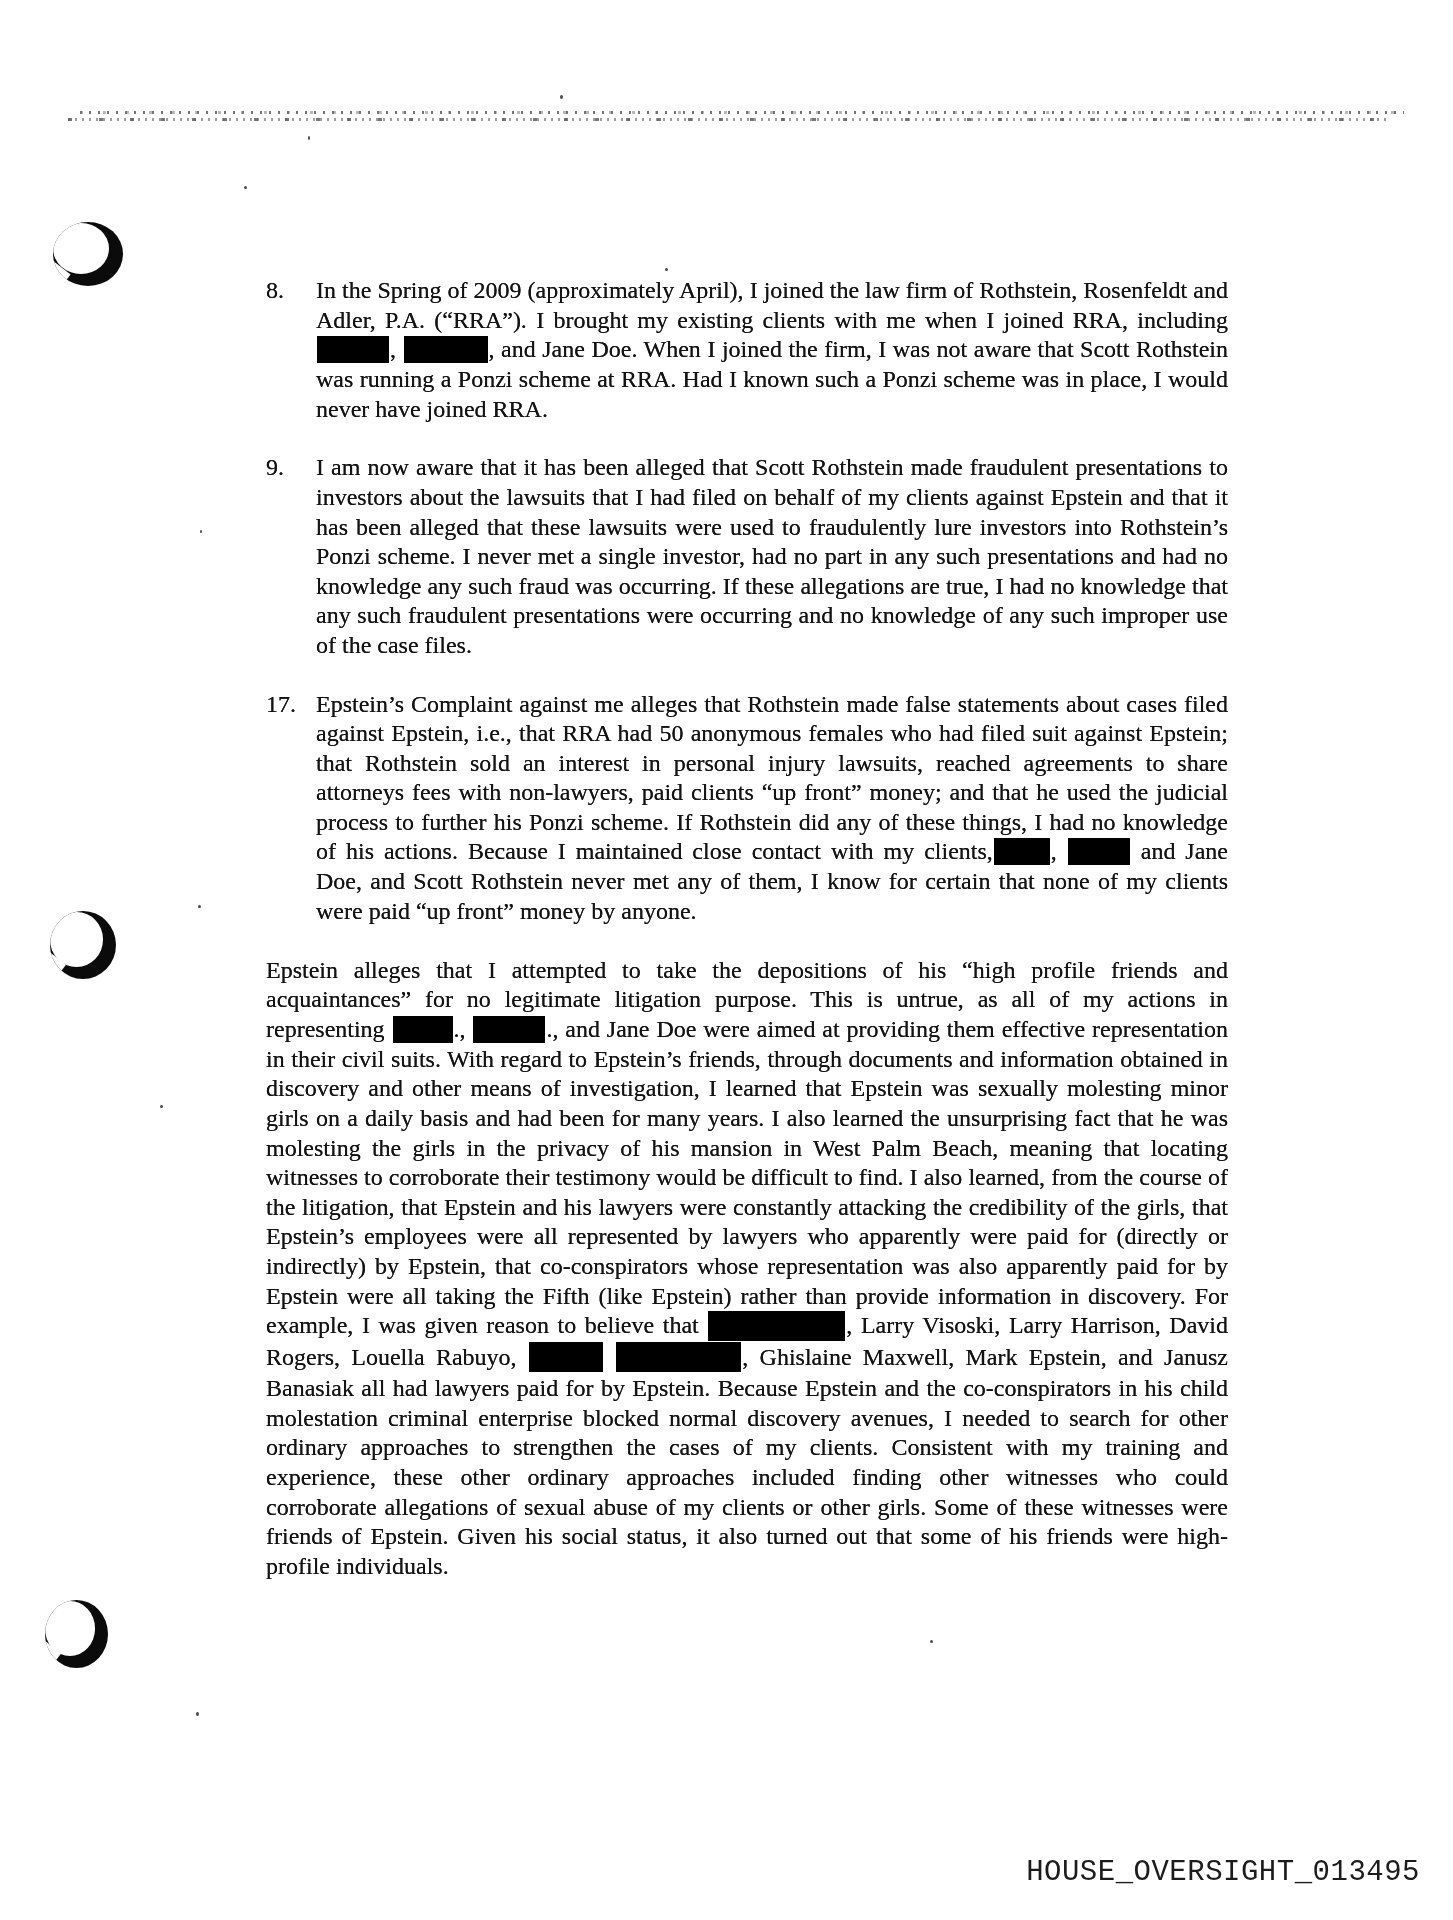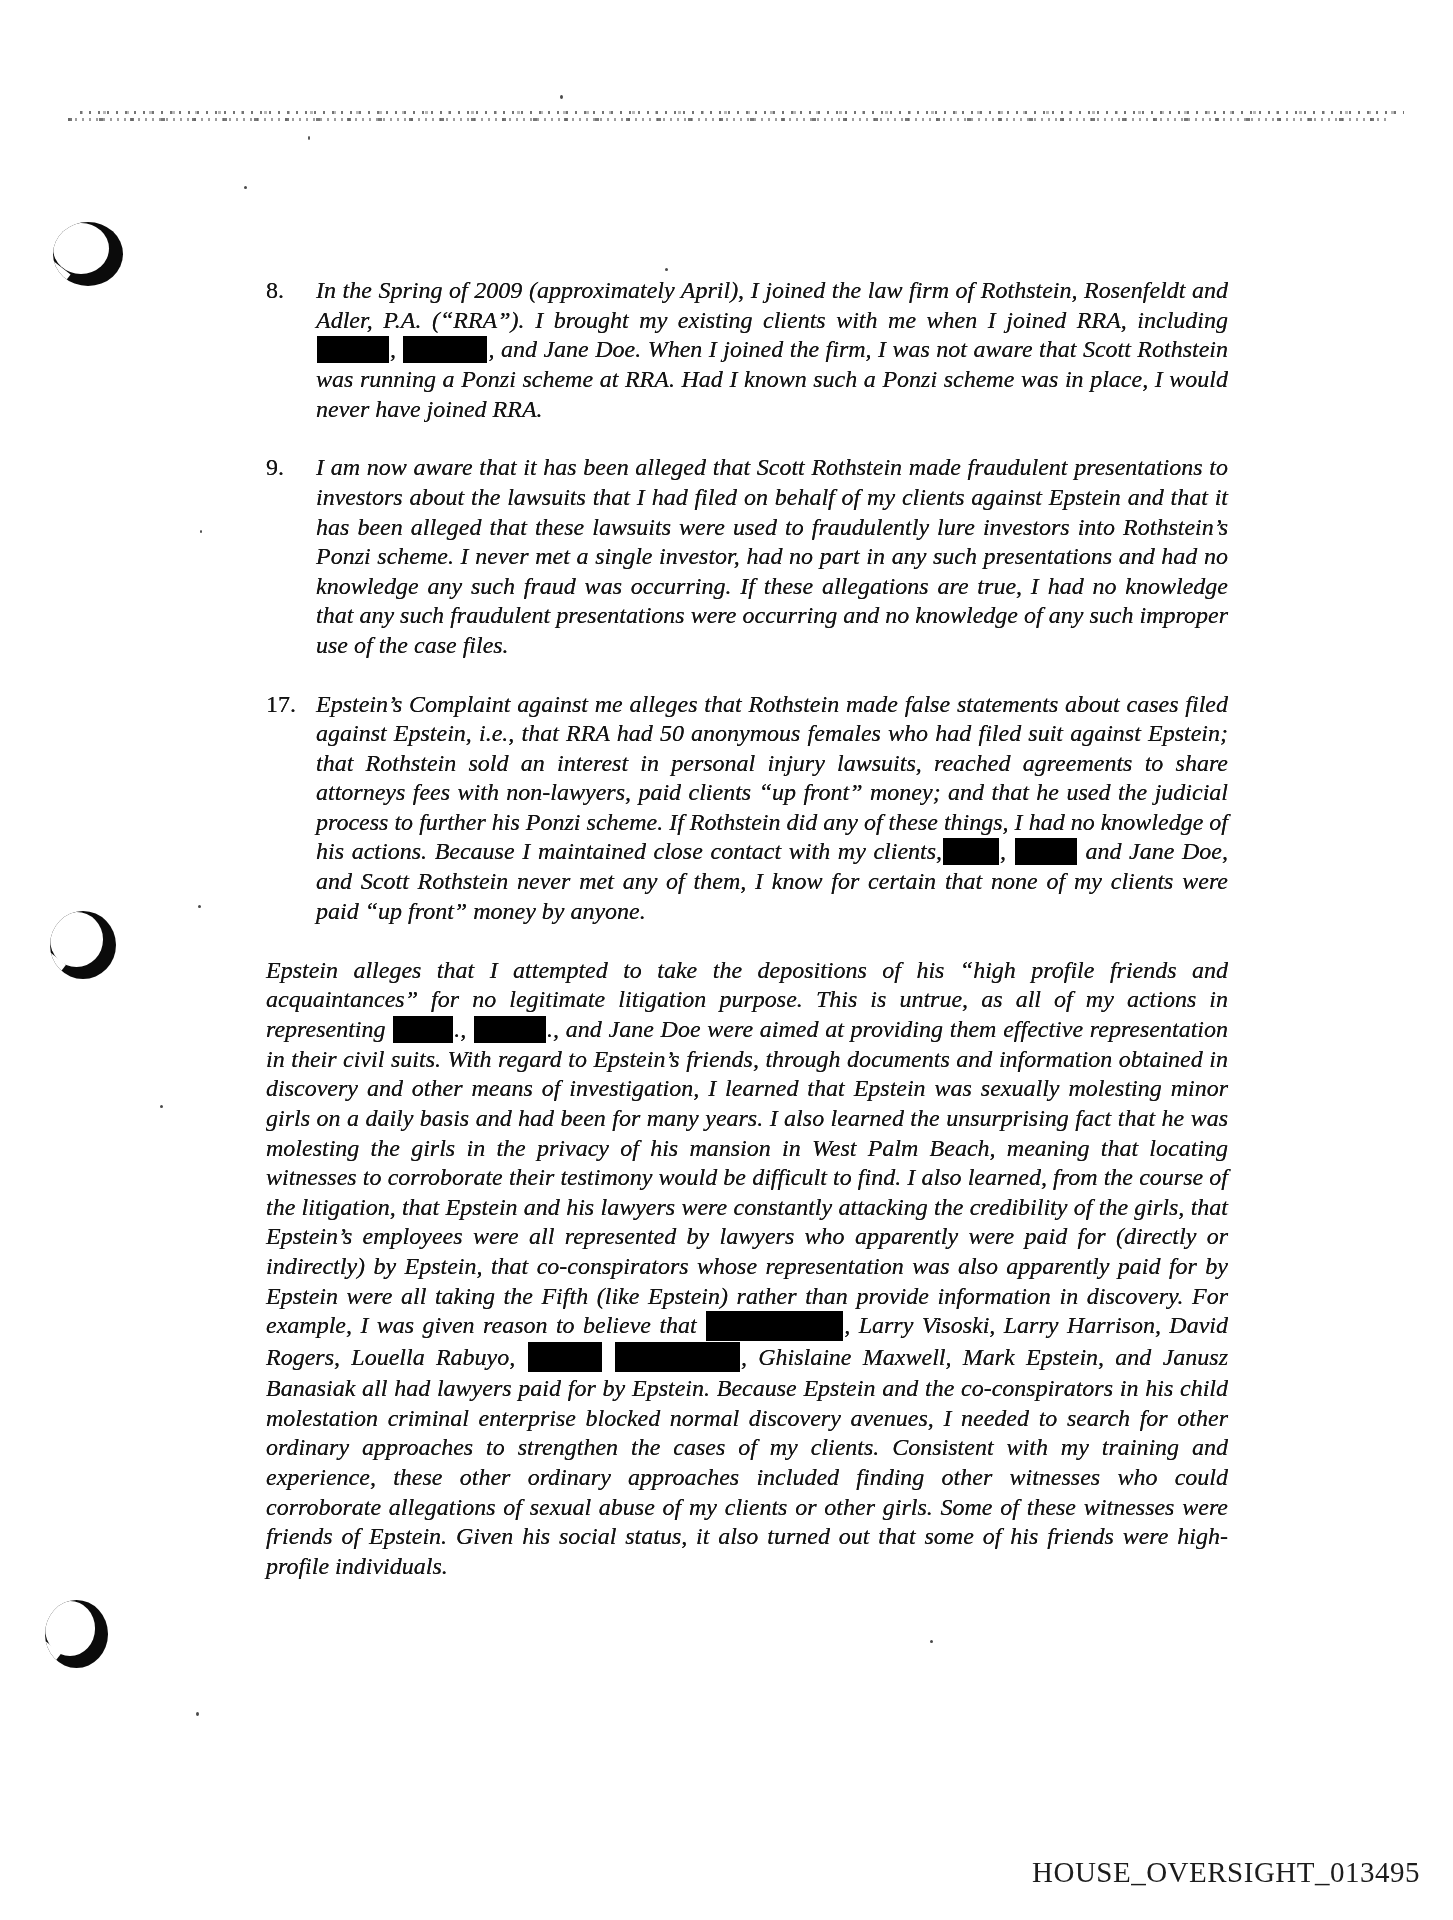--- a/index.html
+++ b/index.html
@@ -38,31 +38,31 @@
   .speckle{position:absolute;background:#4a4a4a;border-radius:50%;}
 
   
   .doc-body{
     position:absolute;left:266px;top:276px;width:962px;
     font-size:24px;line-height:29.6px;color:#131313;
     text-shadow:0 0 .55px rgba(10,10,10,.85);
   }
   .para{display:flex;margin-bottom:29px;}
   .para-num{flex:0 0 50px;width:50px;}
-  .para-body{flex:1;text-align:justify;font-style:italic;}
+  .para-body{flex:1;text-align:justify;}
   .redaction{
     display:inline-block;height:27px;background:#000;
     vertical-align:middle;transform:translateY(-2px);
     margin:0 1px;
   }
 
   
   .bates{
     position:absolute;top:1856px;right:33px;
-    font-family:Liberation Serif, serif;
+    font-family:Liberation Mono, monospace;
     font-size:29px;color:#1c1c1c;letter-spacing:.5px;
     text-shadow:none;
   }
 </style>
 </head>
 <body>
 
 <div class="page">
 
   <div class="scan-noise"></div>

